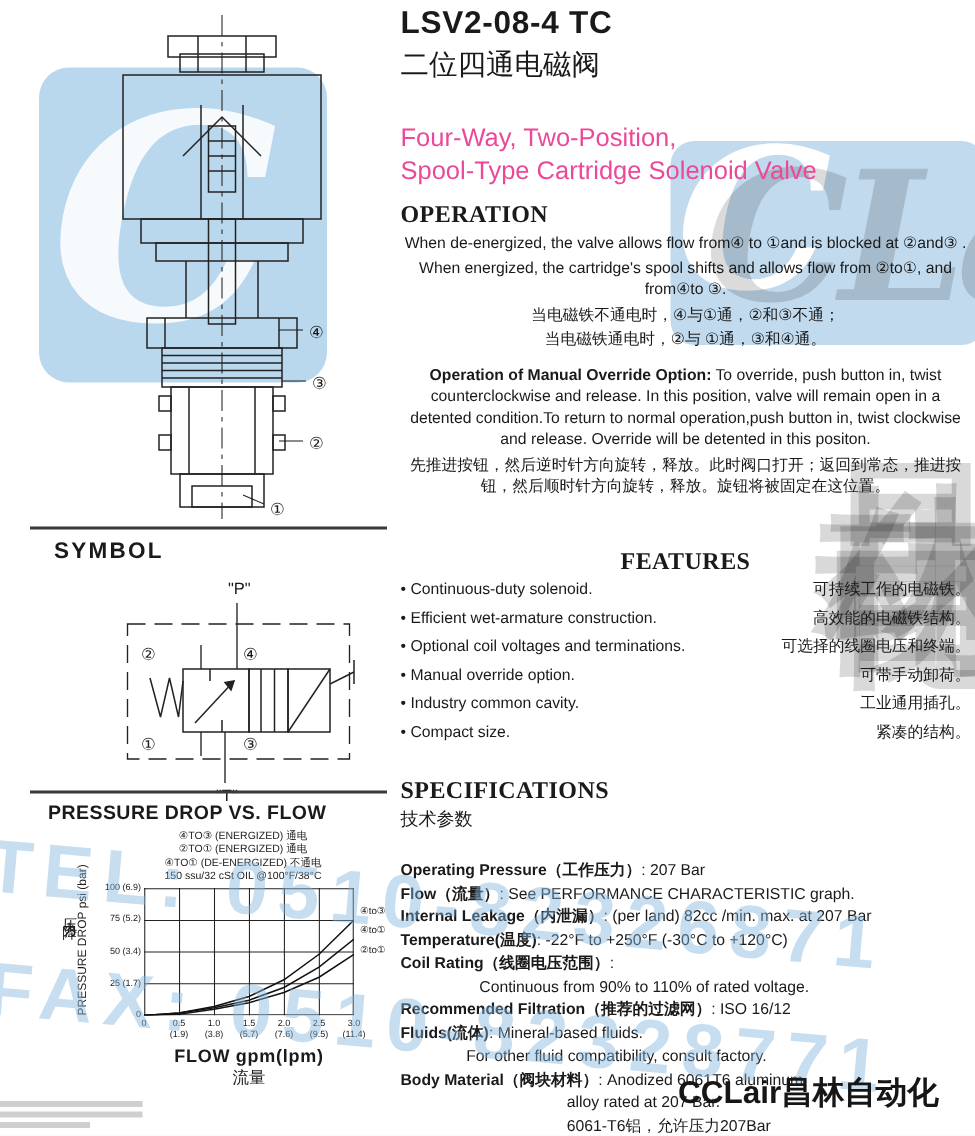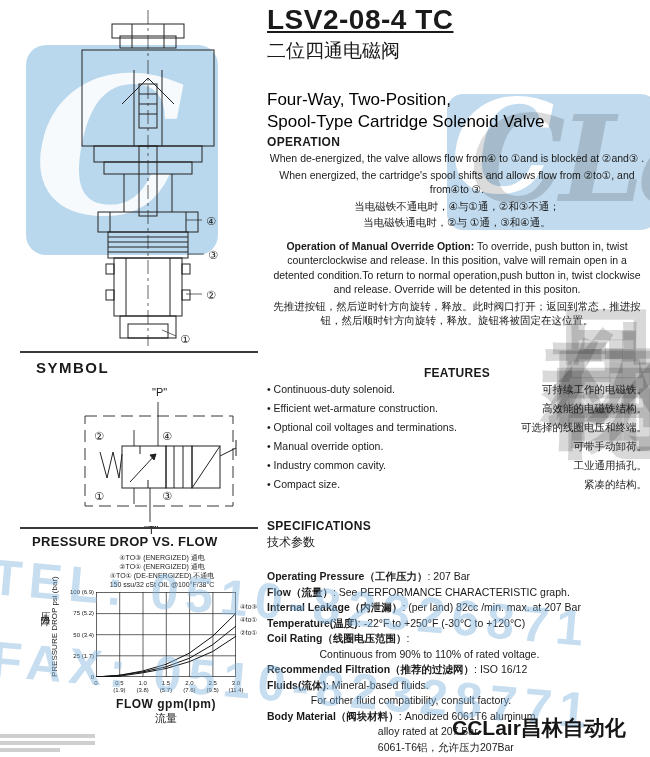--- a/index.html
+++ b/index.html
@@ -29,25 +29,25 @@
 
   .valve-svg{position:absolute;left:36px;top:6px;}
   .symbol-heading{position:absolute;left:36px;top:359px;font-size:15px;font-weight:600;letter-spacing:1.5px;}
   .symbol-svg{position:absolute;left:70px;top:384px;}
   .sym-text{font-size:11px;fill:#1a1a1a;font-family:"Liberation Sans",sans-serif;}
   .sym-port{font-size:11px;fill:#1a1a1a;}
 
   
   .col-right{position:absolute;left:267px;width:380px;}
   .header-block{top:4px;}
-  .model-title{font-size:28px;font-weight:bold;letter-spacing:.5px;text-decoration:underline;}
+  .model-title{font-size:21px;font-weight:bold;letter-spacing:.5px;}
   .model-cn{font-size:19px;margin-top:2px;}
-  .subtitle{font-size:17px;color:#000000;margin-top:25px;line-height:22px;}
+  .subtitle{font-size:17px;color:#ec4899;margin-top:25px;line-height:22px;}
   .op-block{top:135px;}
-  .sec-heading{font-size:12px;font-weight:bold;letter-spacing:.3px;}
+  .sec-heading{font-size:16px;font-weight:bold;letter-spacing:.3px;font-family:Liberation Serif, serif;}
   .body-text{font-size:10.5px;line-height:14.5px;}
   .op-block p{margin:2px 0 0 0;text-align:center;}
   .just{text-align:justify;}
   .feat-block{top:366px;text-align:center;}
   .feat-cnh{font-size:12px;margin:1px 0 3px 0;}
   .feat-row{display:flex;justify-content:space-between;font-size:10.5px;line-height:19px;}
   .feat-en::before{content:"• ";}
   .feat-cn{white-space:nowrap;}
   .spec-block{top:519px;}
   .spec-cnh{font-size:12px;margin:1px 0 18px 0;}

